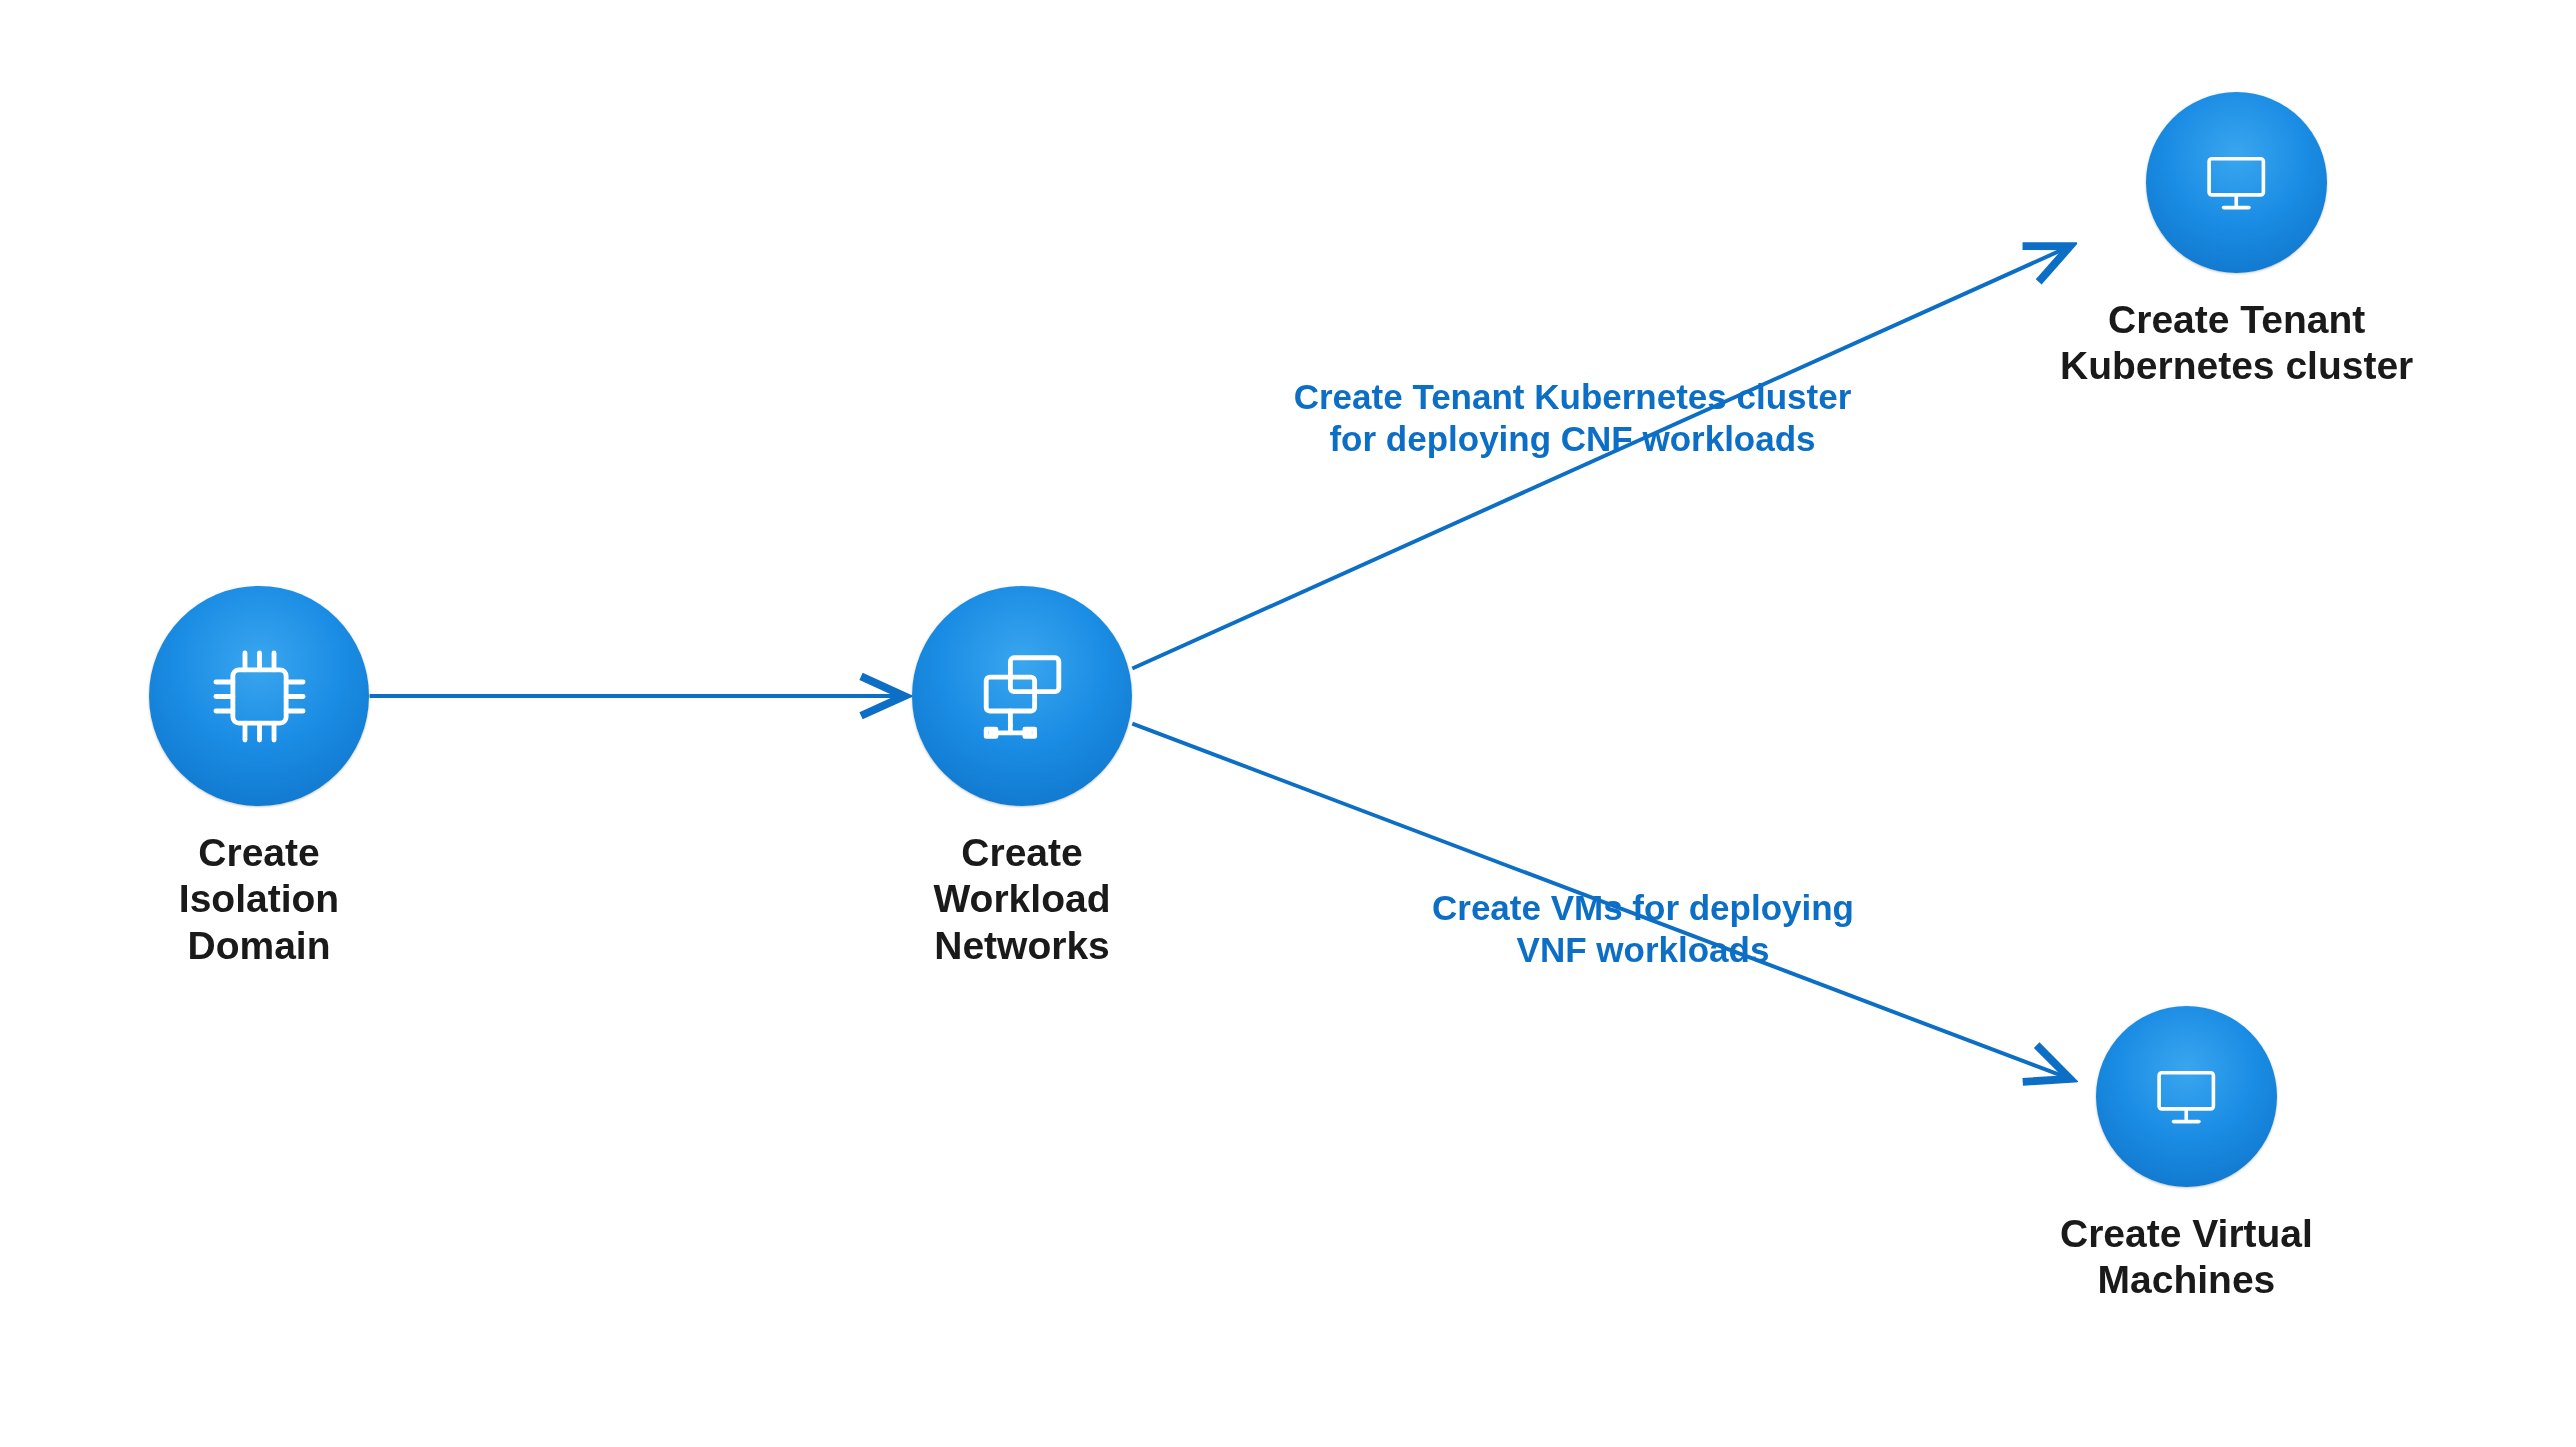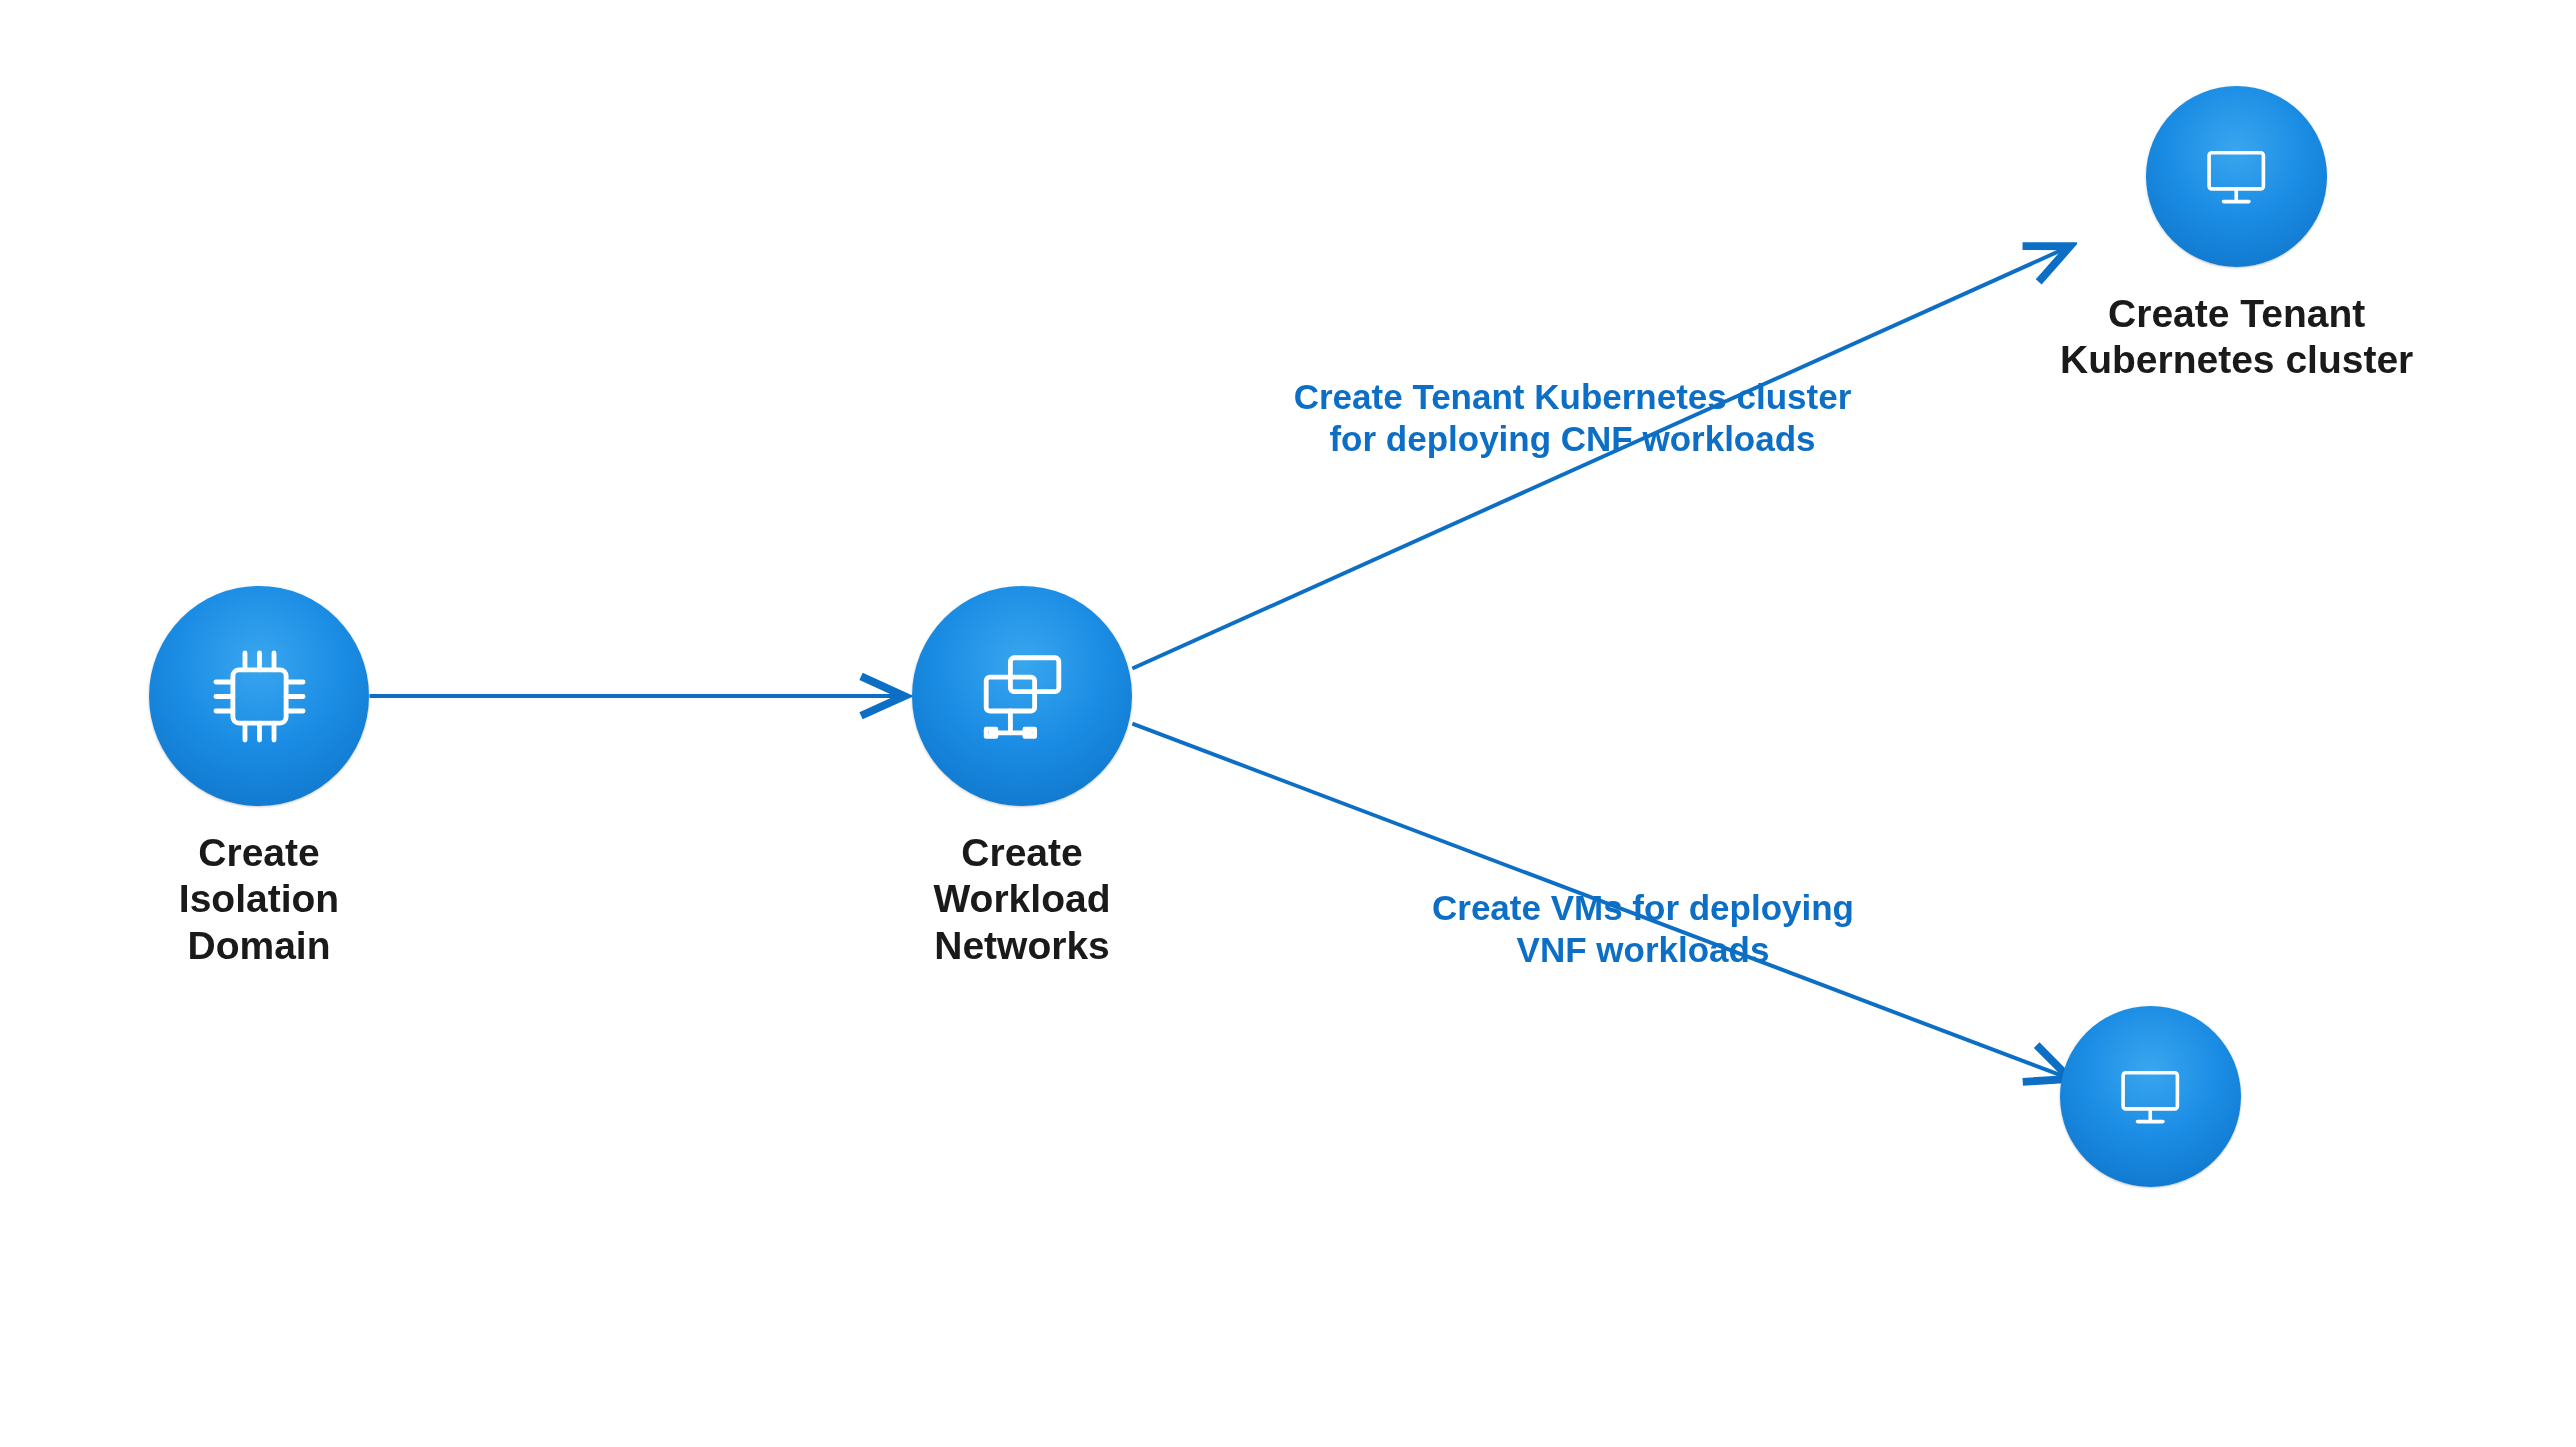--- a/index.html
+++ b/index.html
@@ -134,21 +134,21 @@
         <line x1="40" y1="74" x2="40" y2="80"></line>
         <rect x="20" y="77" width="8" height="6"></rect>
         <rect x="52" y="77" width="8" height="6"></rect>
       </svg>
     </div>
     <div class="label">Create
 Workload
 Networks</div>
   </div>
 
-  <div class="node smaller" style="left:2060px; top:86px;">
+  <div class="node smaller" style="left:2060px; top:92px;">
     <div class="circle">
 
       <svg viewBox="0 0 100 100">
         <rect x="20" y="24" width="60" height="40" rx="3"></rect>
         <line x1="50" y1="64" x2="50" y2="76"></line>
         <line x1="36" y1="78" x2="64" y2="78"></line>
       </svg>
     </div>
     <div class="label">Create Tenant
 Kubernetes cluster</div>
@@ -156,20 +156,22 @@
 
   <div class="node smaller" style="left:2060px; top:1006px;">
     <div class="circle">
 
       <svg viewBox="0 0 100 100">
         <rect x="20" y="24" width="60" height="40" rx="3"></rect>
         <line x1="50" y1="64" x2="50" y2="76"></line>
         <line x1="36" y1="78" x2="64" y2="78"></line>
       </svg>
     </div>
+    <div class="label">Create Virtual
+Machines</div>
   </div>
 
   <div class="edge-label" style="left:1250px; top:376px; width:645px;">Create Tenant Kubernetes cluster
 for deploying CNF workloads</div>
 
   <div class="edge-label" style="left:1368px; top:887px; width:550px;">Create VMs for deploying
 VNF workloads</div>
 
 </div>
 

